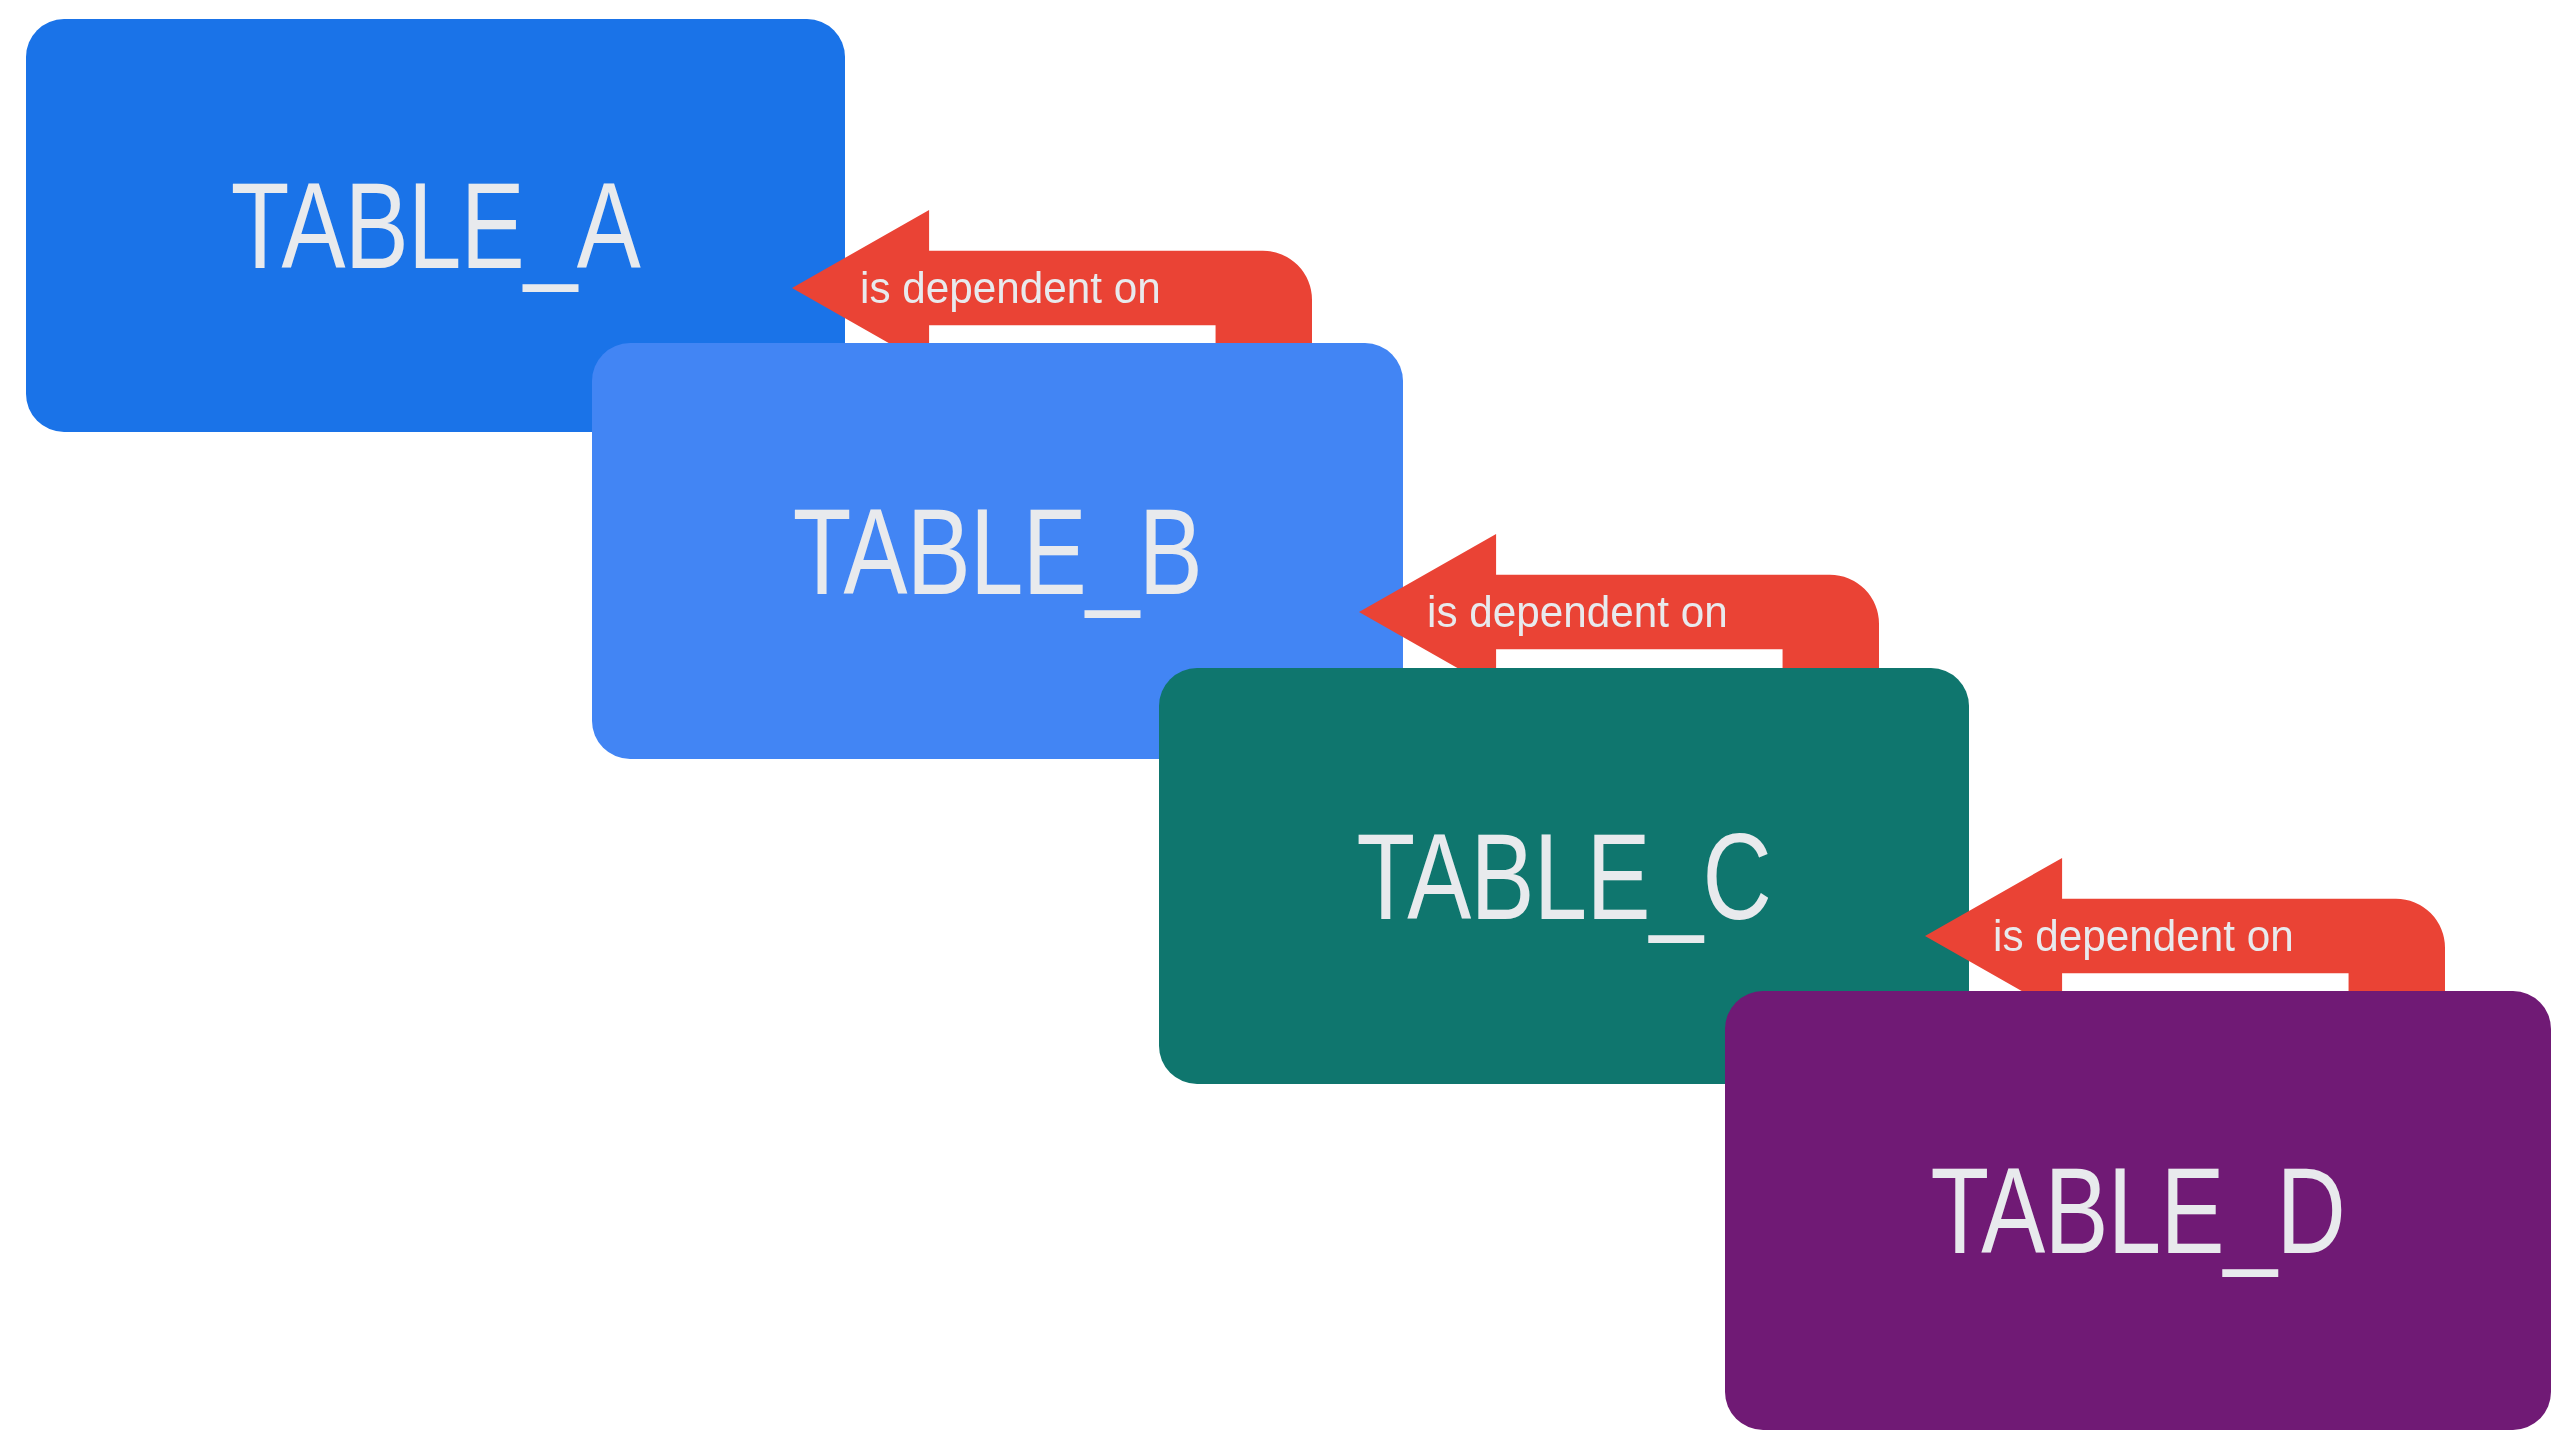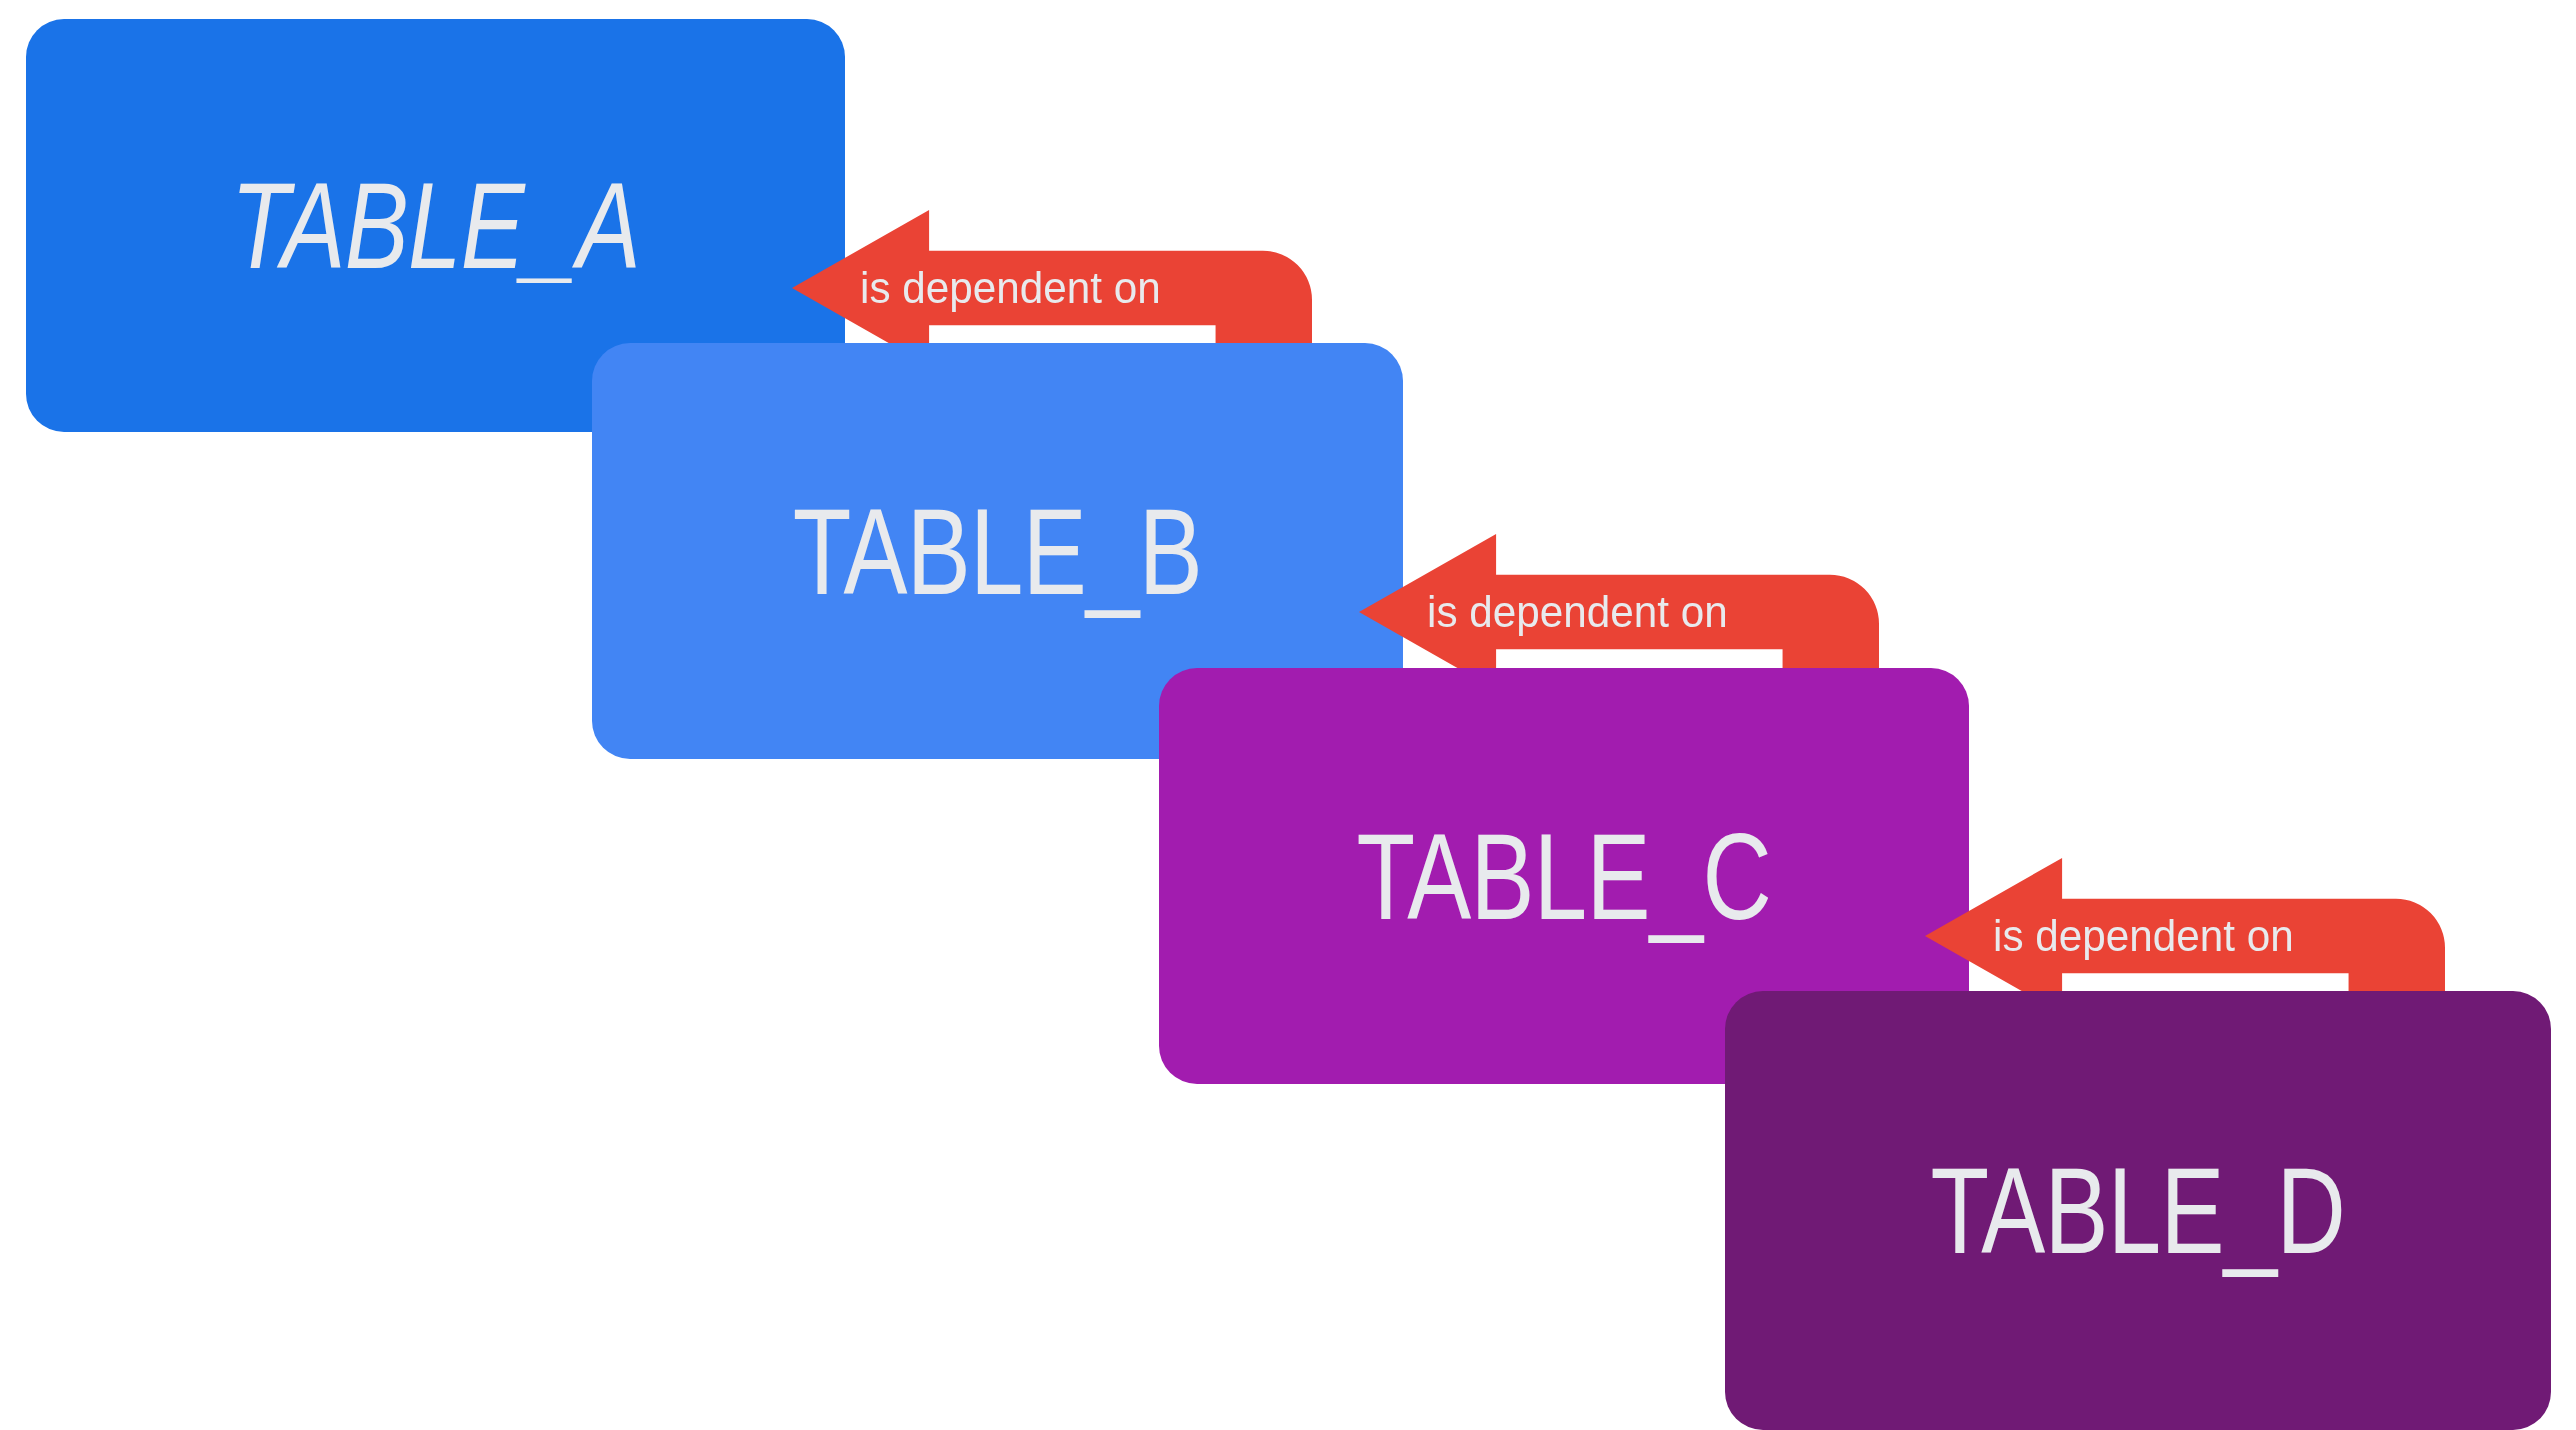--- a/index.html
+++ b/index.html
@@ -69,21 +69,21 @@
   .z-arr2 { z-index: 21; }
   .z-boxC { z-index: 30; }
   .z-arr3 { z-index: 31; }
   .z-boxD { z-index: 40; }
 </style>
 </head>
 <body>
 
 <div id="canvas" style="background: rgb(255, 255, 255);">
 
-  <div class="table-box z-boxA" style="left: 25.5px; top: 19px; width: 819px; height: 413px; background: rgb(26, 115, 232); font-style: italic;">
+  <div class="table-box z-boxA" style="left: 25.5px; top: 19px; width: 819px; height: 413px; background: rgb(26, 115, 232);">
     <span class="table-label" style="color: rgb(232, 234, 237);">TABLE_A</span>
   </div>
 
   <div class="arrow-wrap z-arr1" style="left: 792px; top: 172px; width: 520px; height: 232px;">
     <svg viewBox="0 0 550 245" width="520" height="232">
       <path d="M 0,122.5
                L 145,40
                L 145,83
                L 498,83
                A 52,52 0 0 1 550,135
@@ -109,21 +109,21 @@
                A 52,52 0 0 1 550,135
                L 550,245
                L 448,245
                L 448,162
                L 145,162
                L 145,205 Z" fill="#ea4335"></path>
     </svg>
     <span class="arrow-label" style="color: rgb(232, 234, 237); left: 68px; top: 94px;">is dependent on</span>
   </div>
 
-  <div class="table-box z-boxC" style="left: 1159px; top: 668px; width: 810px; height: 416px; background: #a21caf;">
+  <div class="table-box z-boxC" style="left: 1159px; top: 668px; width: 810px; height: 416px; background: #0f766e;">
     <span class="table-label" style="color: rgb(232, 234, 237);">TABLE_C</span>
   </div>
 
   <div class="arrow-wrap z-arr3" style="left: 1925px; top: 820px; width: 521px; height: 232px;">
     <svg viewBox="0 0 550 245" width="520" height="232">
       <path d="M 0,122.5
                L 145,40
                L 145,83
                L 498,83
                A 52,52 0 0 1 550,135

